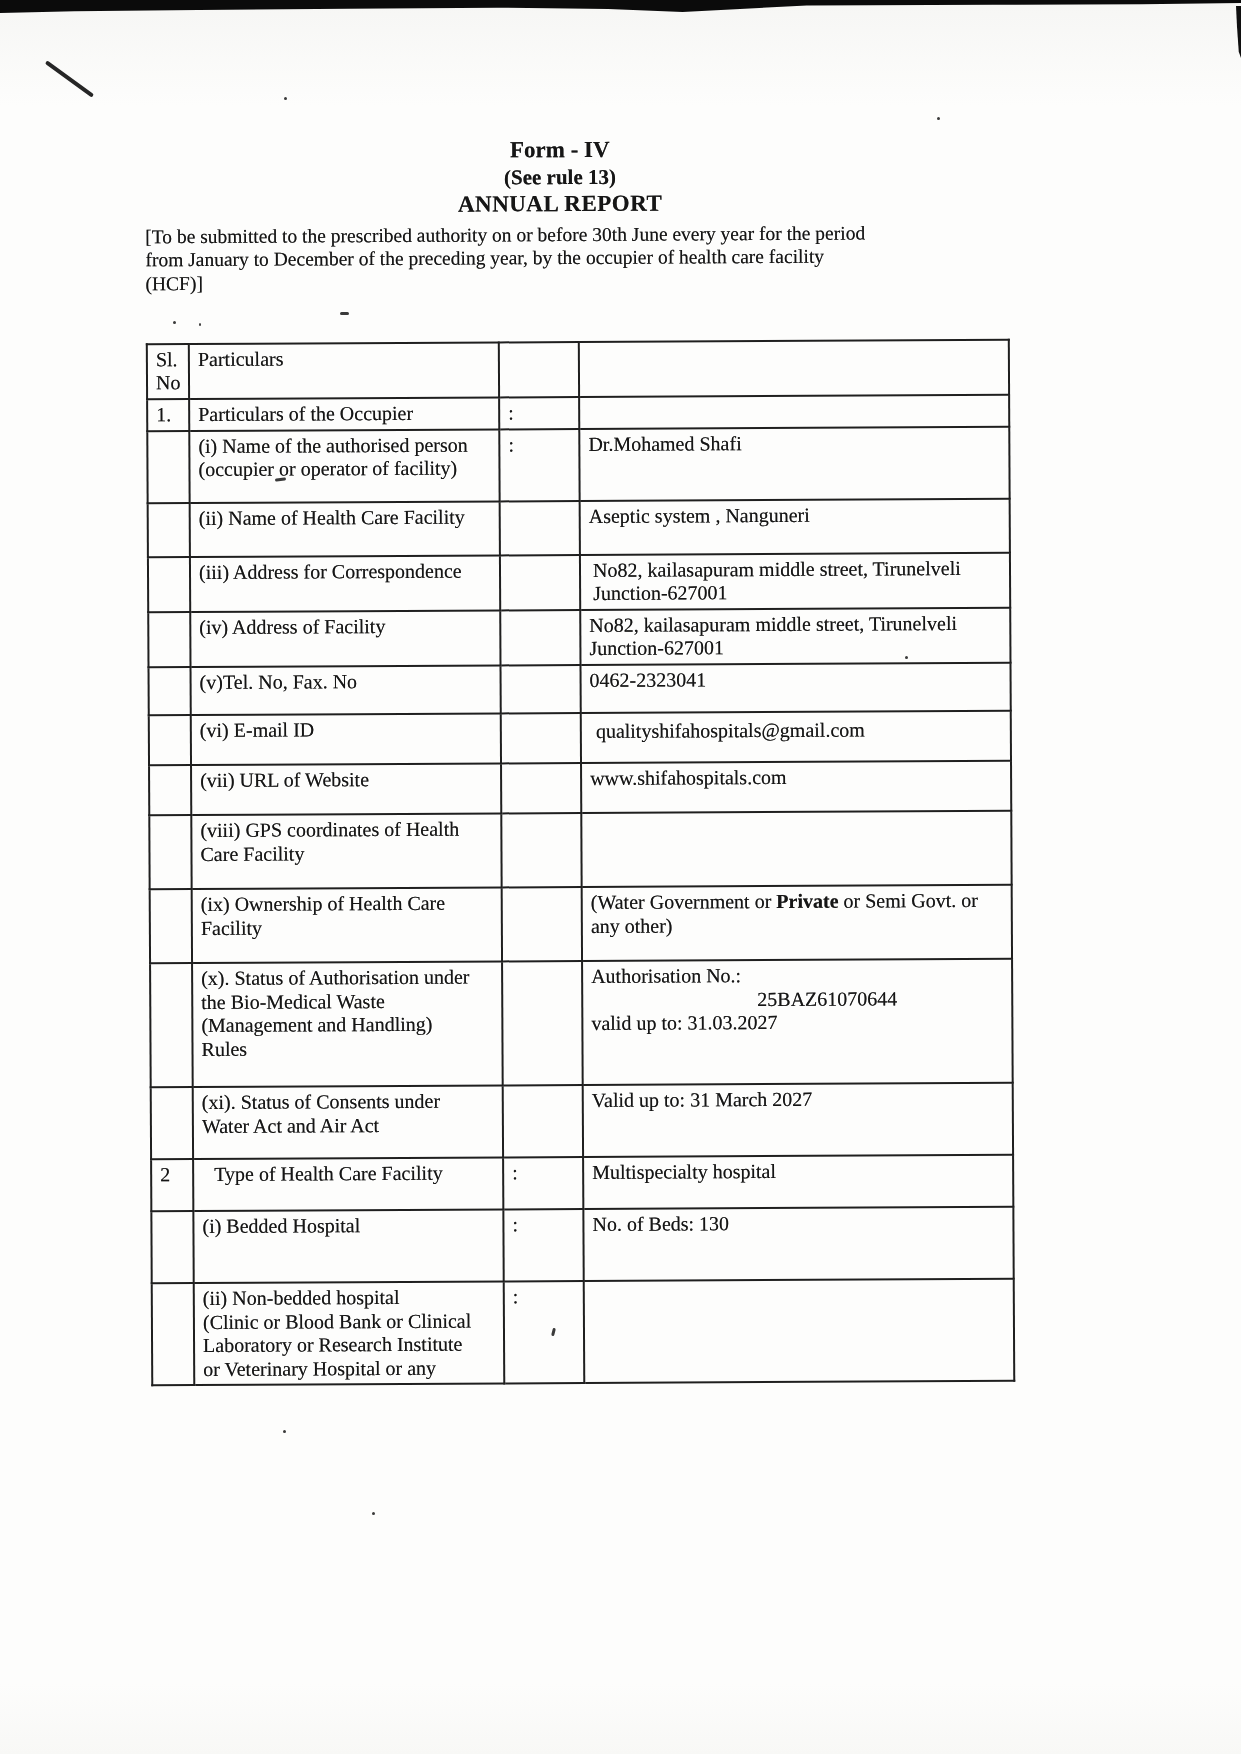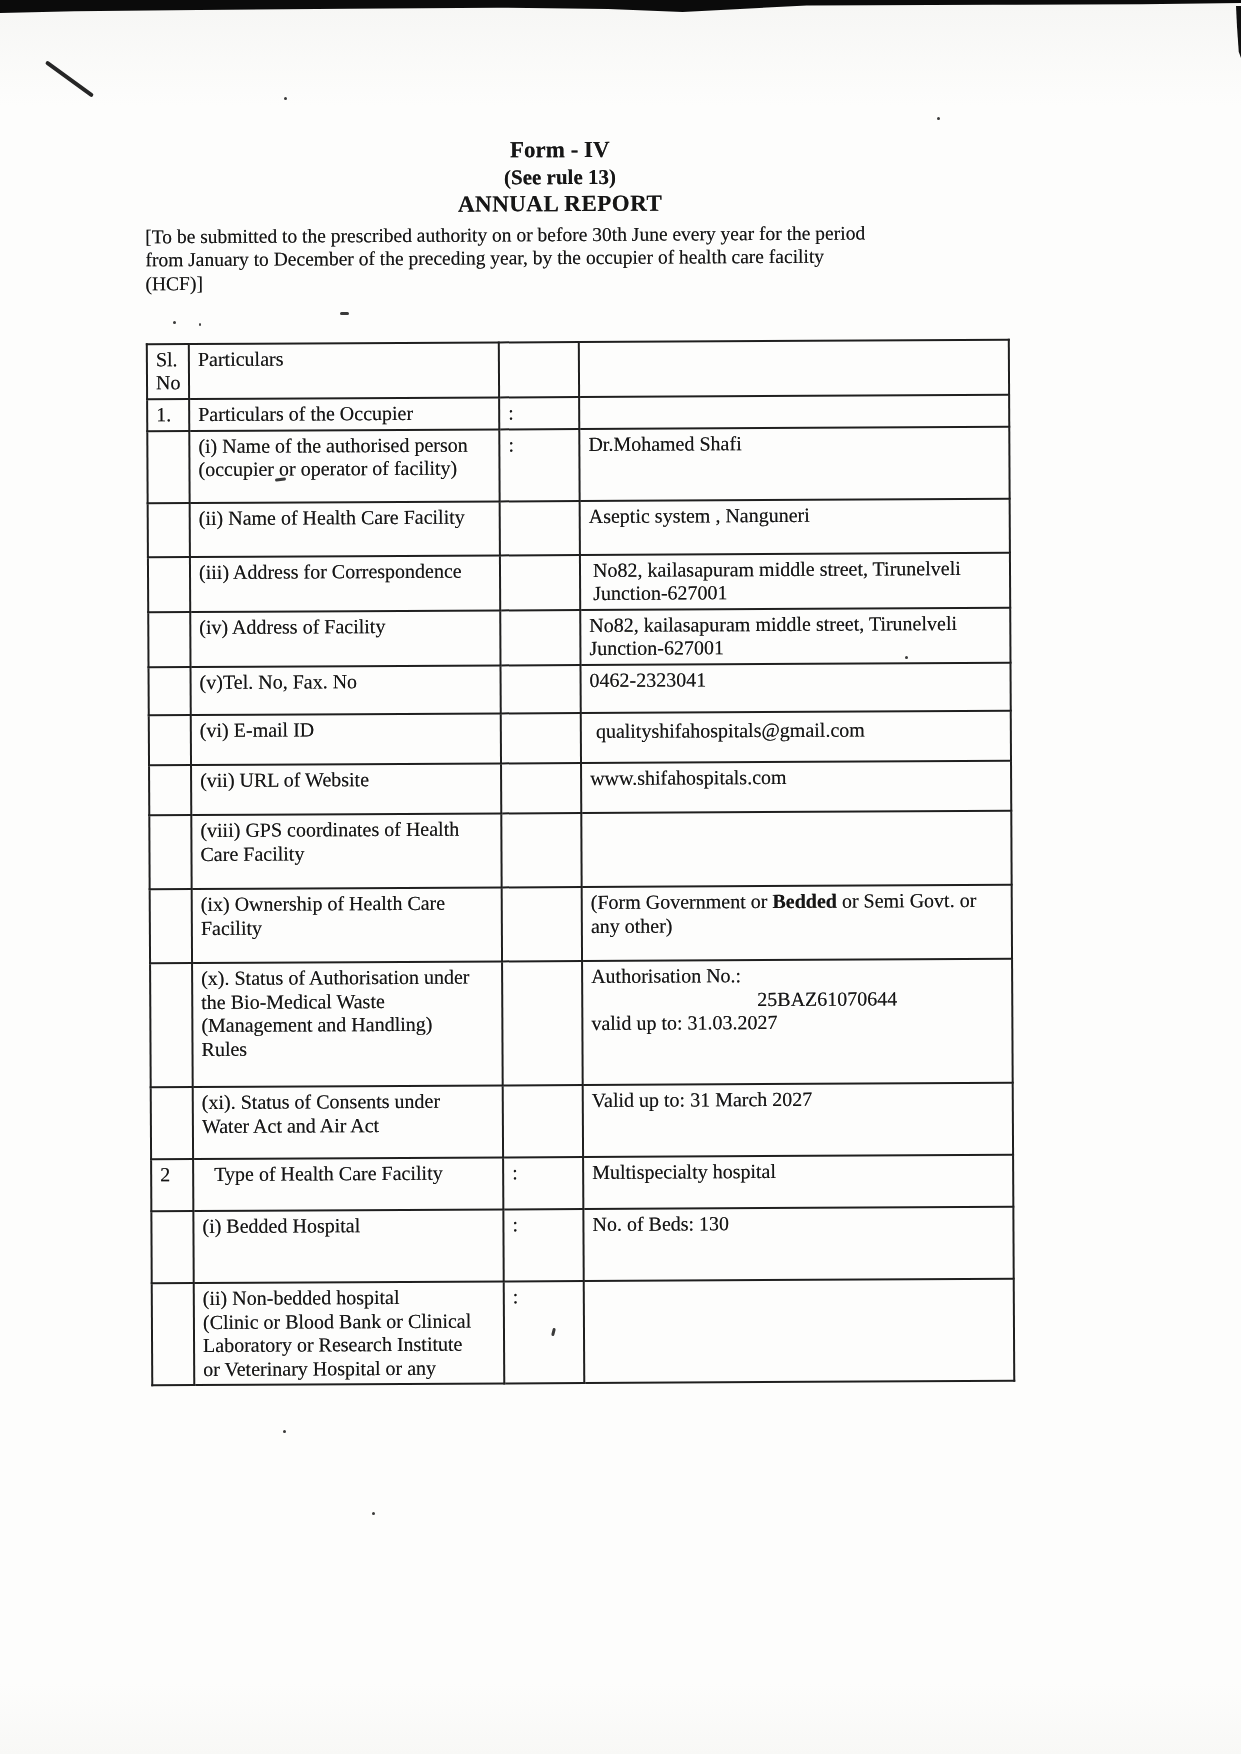--- a/index.html
+++ b/index.html
@@ -145,21 +145,21 @@
           <td class="label">(viii) GPS coordinates of Health
 Care Facility</td>
           <td class="colon"></td>
           <td class="value"></td>
         </tr>
         <tr style="height:74px">
           <td class="sl"></td>
           <td class="label">(ix) Ownership of Health Care
 Facility</td>
           <td class="colon"></td>
-          <td class="value indent"><span>(Form Government or </span><span class="b">Bedded</span><span> or Semi Govt. or
+          <td class="value indent"><span>(Water Government or </span><span class="b">Private</span><span> or Semi Govt. or
 any other)</span></td>
         </tr>
         <tr style="height:124px">
           <td class="sl"></td>
           <td class="label">(x). Status of Authorisation under
 the Bio-Medical Waste
 (Management and Handling)
 Rules</td>
           <td class="colon"></td>
           <td class="value indent lines"><div>Authorisation No.:</div><div class="auth-no-line">25BAZ61070644</div><div>valid up to: 31.03.2027</div></td>

